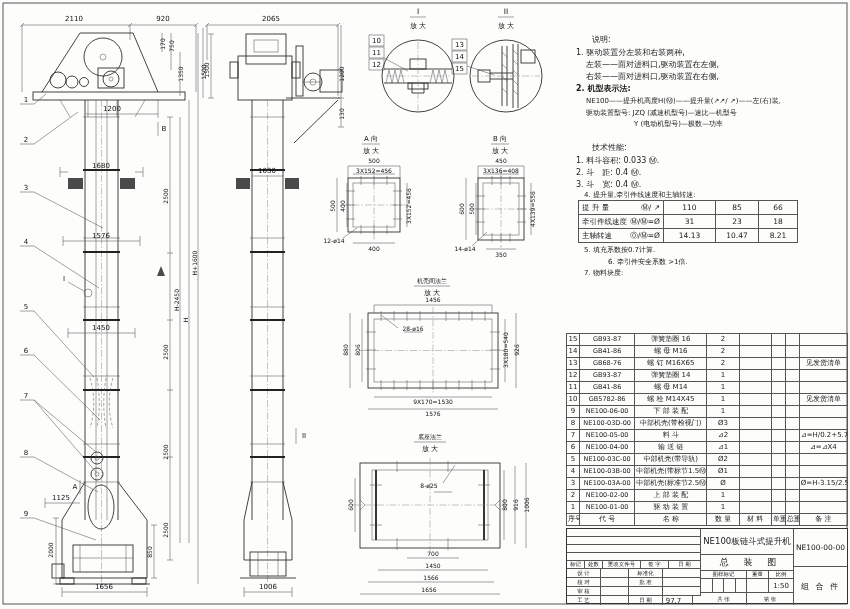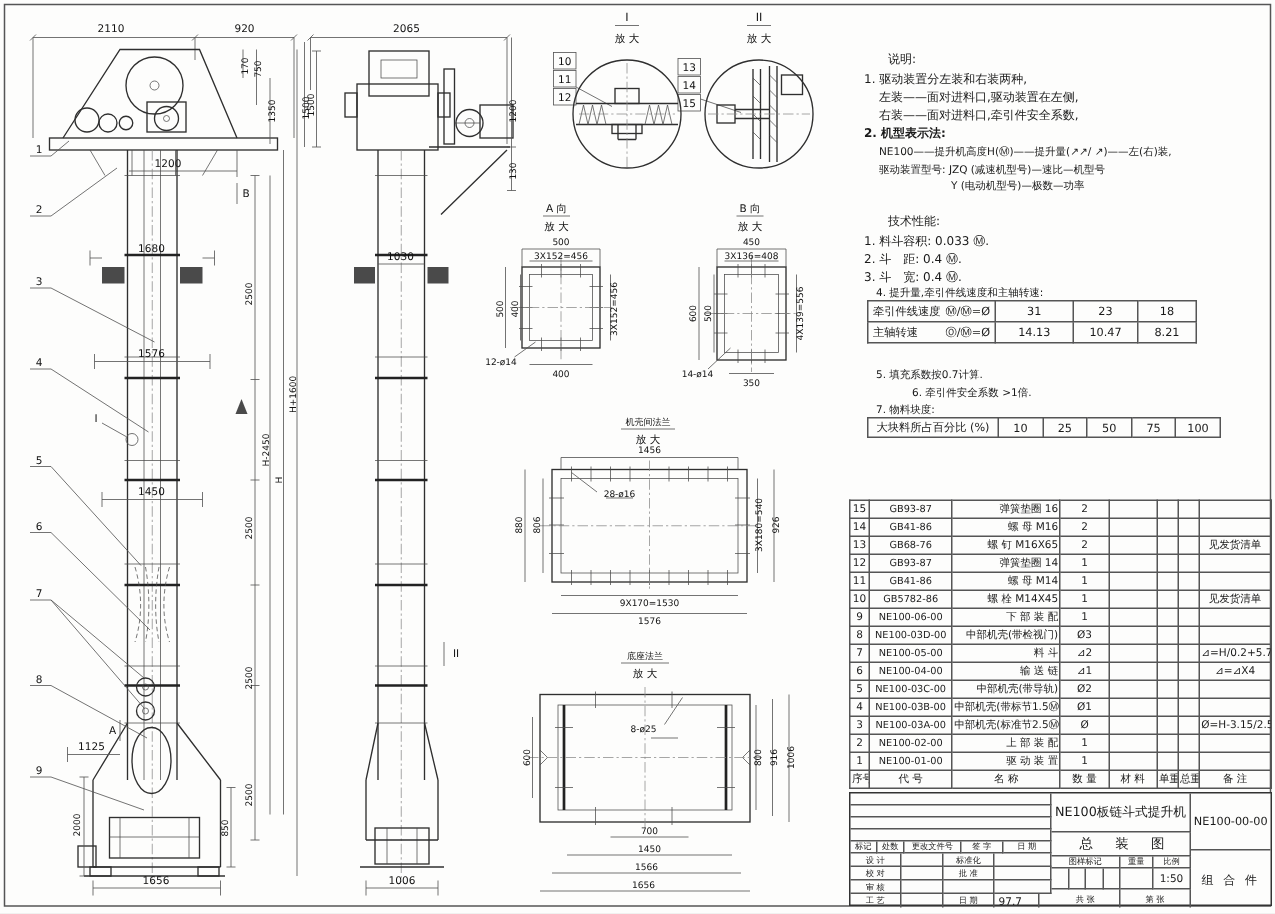--- a/index.html
+++ b/index.html
@@ -18,21 +18,21 @@
   .abs{position:absolute;}
   .nline{position:absolute;font-size:8px;white-space:nowrap;letter-spacing:0px;}
   .small{font-size:7px;}
   table{border-collapse:collapse;table-layout:fixed;}
   td,th{border:1px solid #555;font-weight:normal;padding:0 1px;overflow:hidden;white-space:nowrap;}
   .spd td{height:13px;font-size:7.5px;text-align:center;}
   .spd td.lb{display:table-cell;text-align:left;}
   .lbflex{display:flex;justify-content:space-between;padding:0 2px;}
   .lmp td{height:12px;font-size:7.5px;text-align:center;}
   .bom td,.bom th{height:11px;font-size:7px;text-align:center;line-height:11px;}
-  .bom td.nm{text-align:right;}
+  .bom td.nm{text-align:center;}
   .bom td.cd{font-size:6.5px;}
   .tb{position:absolute;left:566px;top:528px;width:282px;height:76px;box-sizing:border-box;border:1.2px solid #333;background:#fdfdfc;}
   .tb .cell{position:absolute;box-sizing:border-box;border-right:1px solid #555;border-bottom:1px solid #555;
             font-size:5.5px;display:flex;align-items:center;justify-content:center;overflow:hidden;white-space:nowrap;}
   .tb .nob{border-right:none;}
 </style>
 </head>
 <body>
 
 <div id="sheet">
@@ -310,21 +310,21 @@
     <text class="d s" x="433" y="568">1450</text>
     <text class="d s" x="431" y="580">1566</text>
     <text class="d s" x="429" y="592">1656</text>
   </g>
 </svg>
 
 <div>
   <div class="nline" style="left:592px;top:34px;">说明:</div>
   <div class="nline" style="left:576px;top:47px;">1. 驱动装置分左装和右装两种,</div>
   <div class="nline" style="left:586px;top:59px;">左装——面对进料口,驱动装置在左侧,</div>
-  <div class="nline" style="left:586px;top:71px;">右装——面对进料口,牵引件安全系数,</div>
+  <div class="nline" style="left:586px;top:71px;">右装——面对进料口,驱动装置在右侧,</div>
   <div class="nline" style="left:576px;top:83px;font-weight:bold;">2. 机型表示法:</div>
   <div class="nline small" style="left:586px;top:96px;">NE100——提升机高度H(Ⓜ)——提升量(↗↗/ ↗)——左(右)装,</div>
   <div class="nline small" style="left:586px;top:108px;">驱动装置型号: JZQ (减速机型号)—速比—机型号</div>
   <div class="nline small" style="left:634px;top:119px;">Y (电动机型号)—极数—功率</div>
   <div class="nline" style="left:592px;top:142px;">技术性能:</div>
   <div class="nline" style="left:576px;top:155px;">1. 料斗容积: 0.033 Ⓜ.</div>
   <div class="nline" style="left:576px;top:167px;">2. 斗　距: 0.4 Ⓜ.</div>
   <div class="nline" style="left:576px;top:179px;">3. 斗　宽: 0.4 Ⓜ.</div>
   <div class="nline small" style="left:584px;top:190px;">4. 提升量,牵引件线速度和主轴转速:</div>
   <div class="nline small" style="left:584px;top:245px;">5. 填充系数按0.7计算.</div>
@@ -333,20 +333,31 @@
 </div>
 
 <table class="spd abs" style="left:578px;top:200px;width:219px;">
   <colgroup>
         <col style="width:85px">
         <col style="width:52px">
         <col style="width:43px">
         <col style="width:39px">
       </colgroup>
   <tbody>
+        <tr>
+    <td class="lb">
+            <div class="lbflex">
+              <span>提 升 量</span>
+              <span>Ⓜ/ ↗</span>
+            </div>
+          </td>
+    <td>110</td>
+          <td>85</td>
+          <td>66</td>
+  </tr>
   <tr>
     <td class="lb">
             <div class="lbflex">
               <span>牵引件线速度</span>
               <span>Ⓜ/Ⓜ=Ø</span>
             </div>
           </td>
     <td>31</td>
           <td>23</td>
           <td>18</td>
@@ -368,28 +379,20 @@
 <table class="lmp abs" style="left:578px;top:278px;width:235px;">
   <colgroup>
         <col style="width:87px">
         <col style="width:29.6px">
         <col style="width:29.6px">
         <col style="width:29.6px">
         <col style="width:29.6px">
         <col style="width:29.6px">
       </colgroup>
   <tbody>
-        <tr>
-    <td>大块料所占百分比 (%)</td>
-    <td>10</td>
-          <td>25</td>
-          <td>50</td>
-          <td>75</td>
-          <td>100</td>
-  </tr>
 </tbody>
     </table>
 
 <table class="bom abs" style="left:566px;top:333px;width:282px;">
   <colgroup>
         <col style="width:13px">
         <col style="width:55px">
         <col style="width:72px">
         <col style="width:32px">
         <col style="width:32px">

